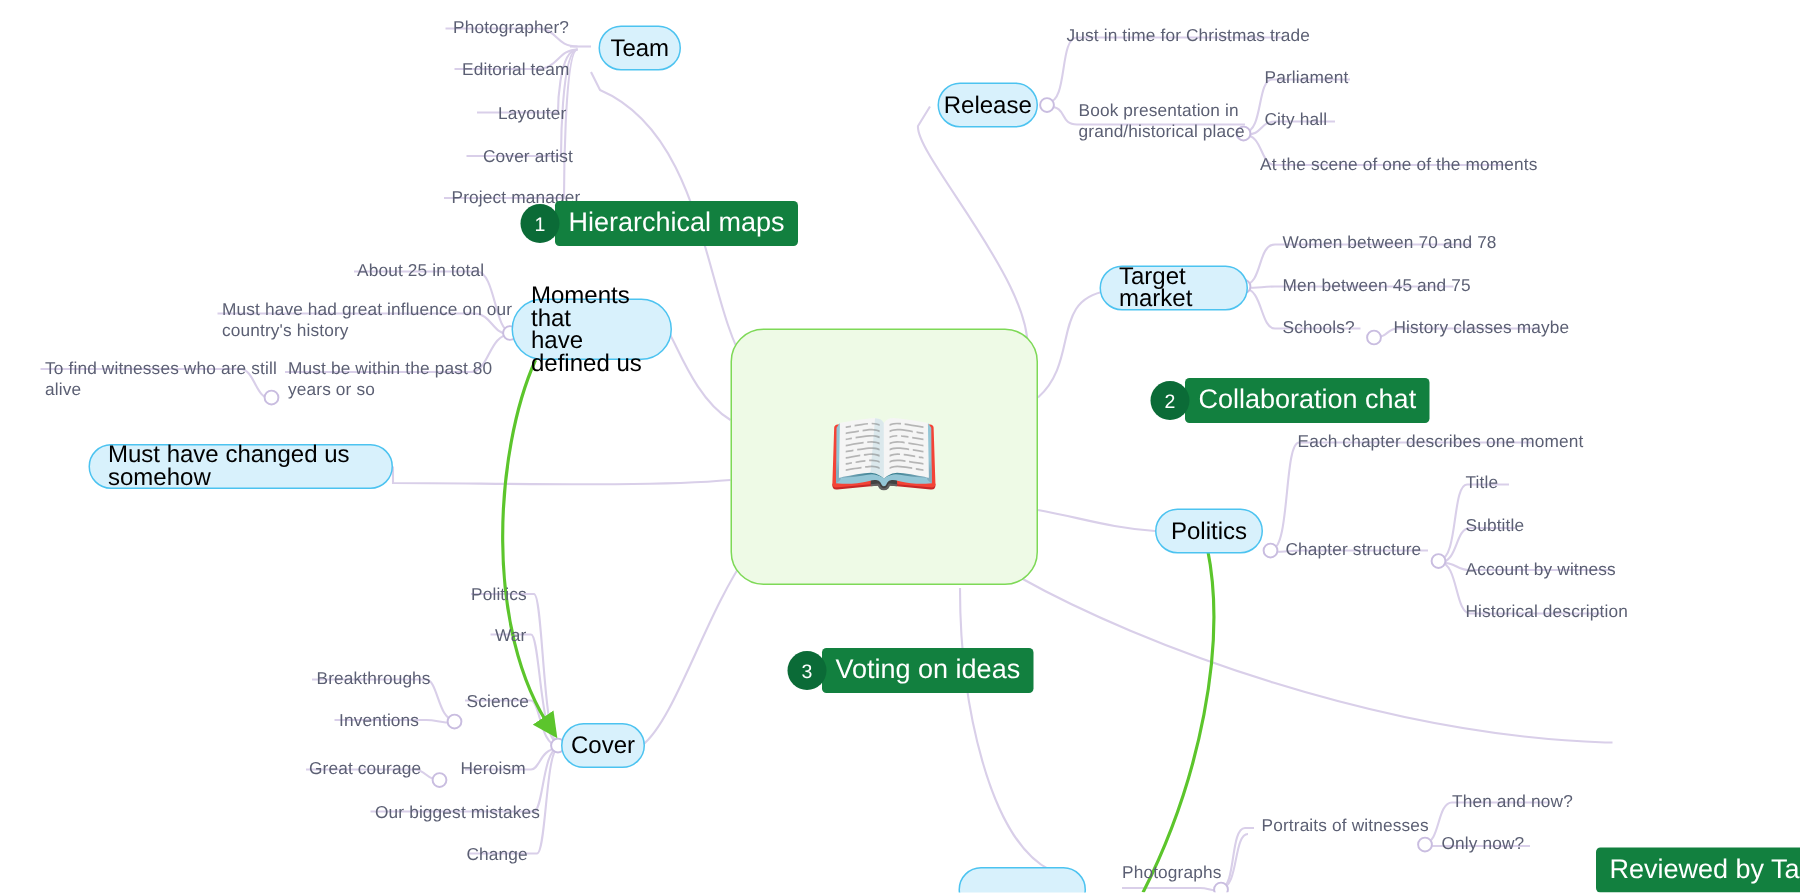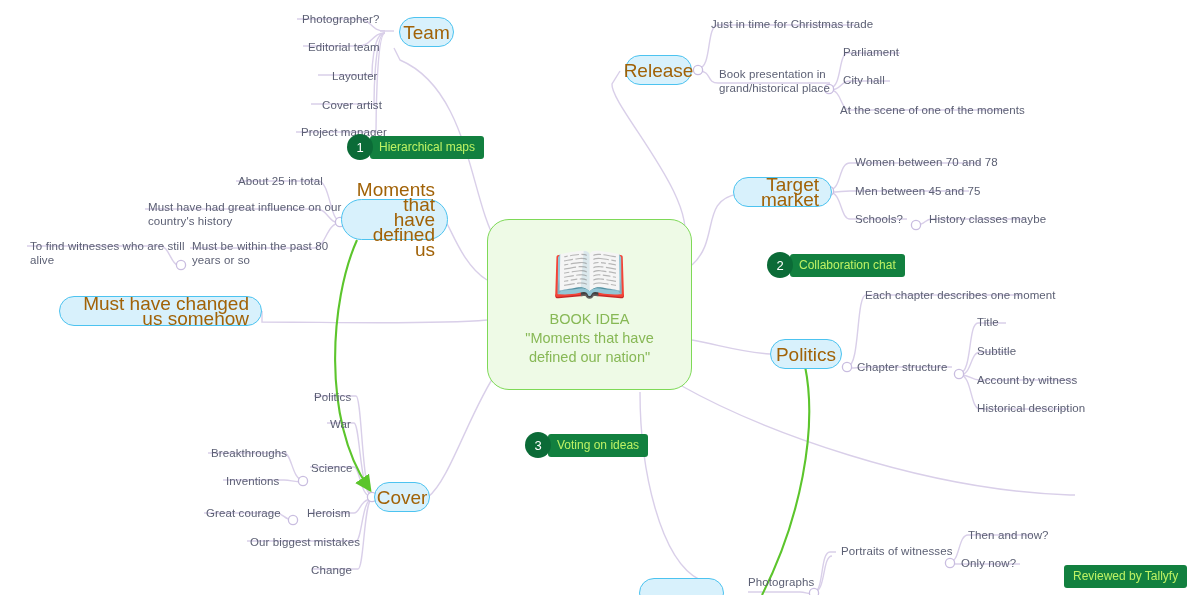--- a/index.html
+++ b/index.html
@@ -26,26 +26,26 @@
     color: #5b5f73;
     font-size: 11.5px;
     line-height: 14px;
     white-space: pre-line;
     letter-spacing: 0.1px;
   }
   
   .bubble {
     position: absolute;
     display: flex; align-items: center; justify-content: center;
-    text-align: right;
+    text-align: left;
     border: 1.6px solid #4cc3f0;
     background: #d8f1fc;
-    color: #a16207;
+    color: #000000;
     border-radius: 22px;
-    font-size: 19px;
+    font-size: 16px;
     line-height: 15px;
     padding: 4px 12px;
     white-space: pre-line;
   }
   .bubble.hollow { background: #ffffff; }
   
   #central {
     position: absolute;
     left: 487px; top: 219px;
     width: 205px; height: 171px;
@@ -72,22 +72,22 @@
     width: 26px; height: 26px;
     border-radius: 50%;
     background: #0b6b37;
     color: #ffffff;
     font-size: 13px;
     display: flex; align-items: center; justify-content: center;
     z-index: 2;
   }
   .badge .lbl {
     background: #12803f;
-    color: #bef264;
-    font-size: 12px;
+    color: #ffffff;
+    font-size: 18px;
     padding: 4px 9px 5px 9px;
     border-radius: 3px;
     margin-left: -3px;
     white-space: nowrap;
     text-align: right;
   }
   .badge.plain .lbl { margin-left: 0; }
 </style>
 </head>
 <body>
@@ -187,23 +187,20 @@
     </g>
 
     <g fill="none" stroke="#5cc52c" stroke-width="2.1">
       <path d="M357,240 C330,300 322,420 368,487" marker-end="url(#arrowGreen)"></path>
       <path d="M805,366 C818,430 800,520 762,595"></path>
     </g>
   </svg>
 
   <div id="central">
     <div class="book">📖</div>
-    <div class="ctitle">BOOK IDEA
-"Moments that have
-defined our nation"</div>
   </div>
 
   <div class="bubble" style="left:399px; top:17px; width:55px; height:30px;">Team</div>
 
   <div class="bubble" style="left:625px; top:55px; width:67px; height:30px;">Release</div>
 
   <div class="bubble" style="left:733px; top:177px; width:99px; height:30px;">Target market</div>
 
   <div class="bubble" style="left:770px; top:339px; width:72px; height:30px;">Politics</div>
 

